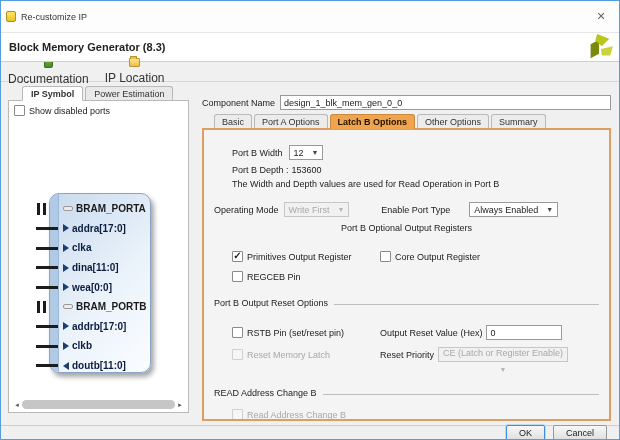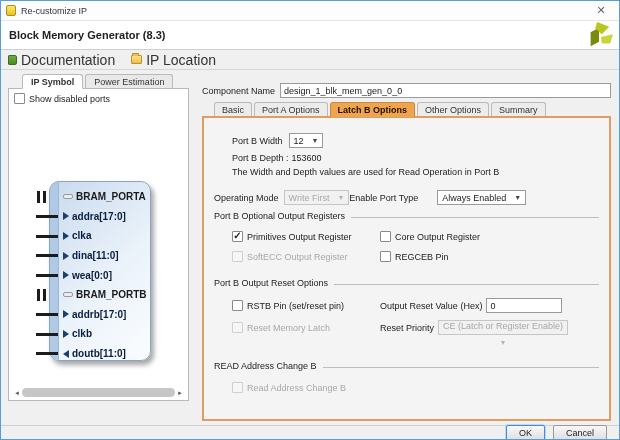--- a/index.html
+++ b/index.html
@@ -4,21 +4,21 @@
 <style>
   * { margin:0; padding:0; box-sizing:border-box; }
   html,body { background:#dcdcdc; font-family:"Liberation Sans", sans-serif; }
   .window {
     width:620px; height:440px; background:#f0f0f0;
     border:1px solid #559ede; position:relative; overflow:hidden;
     display:flex; flex-direction:column;
   }
   
   .titlebar {
-    height:20px; background:#fdfdfd; display:flex; align-items:center;
+    height:32px; background:#fdfdfd; display:flex; align-items:center;
     padding:4px 5px; border-bottom:1px solid #e6e6e6; flex:0 0 auto;
   }
   .title-icon {
     width:10px; height:11px; background:linear-gradient(#ffe66a,#e8c41f);
     border:1px solid #a98f1c; border-radius:2px; margin-right:5px; flex:0 0 auto;
   }
   .title-text { font-size:9px; color:#333; flex:1; }
   .close-btn {
     width:26px; height:16px; display:flex; align-items:center; justify-content:center;
     color:#666; font-size:11px; cursor:pointer;
@@ -28,21 +28,21 @@
     height:29px; background:#ffffff; border-bottom:1px solid #cfcfcf;
     display:flex; align-items:center; padding:0 8px; flex:0 0 auto; position:relative;
   }
   .header-title { font-size:11px; font-weight:bold; color:#222; }
   .logo { position:absolute; right:6px; top:1px; }
   
   .toolbar {
     height:20px; background:#f0f0f0; border-bottom:1px solid #d6d6d6;
     display:flex; align-items:center; padding:0 4px; gap:10px; flex:0 0 auto;
   }
-  .tool-btn { display:flex; align-items:center; gap:4px; font-size:14px; color:#333; padding:1px 3px; cursor:pointer; }
+  .tool-btn { display:flex; align-items:center; gap:4px; font-size:12px; color:#333; padding:1px 3px; cursor:pointer;flex-direction:column; }
   .icon-book { width:9px; height:10px; background:linear-gradient(#6fae3e,#4c8a28); border:1px solid #3c6e1f; border-radius:1px 2px 2px 1px; }
   .icon-folder { width:11px; height:9px; background:linear-gradient(#ffe08a,#eec04a); border:1px solid #b89334; border-radius:1px; position:relative; }
   .icon-folder::before { content:""; position:absolute; top:-3px; left:0; width:5px; height:2px; background:#eec04a; border:1px solid #b89334; border-bottom:none; border-radius:1px 1px 0 0; }
   
   .body { flex:1; display:flex; overflow:hidden; }
   
   .left-col { width:195px; flex:0 0 auto; display:flex; flex-direction:column; padding:4px 0 0 7px; }
   .ltabs { display:flex; margin-left:14px; position:relative; z-index:2; }
   .ltab { font-size:9px; padding:2px 8px 1px; border:1px solid #b9b9b9; border-bottom:none;
     border-radius:3px 3px 0 0; background:#e9e9e9; color:#333; margin-right:2px; cursor:pointer; }
@@ -250,55 +250,51 @@
         <div class="frow indent" style="margin-top:4px;">
           <span>The Width and Depth values are used for Read Operation in Port B</span>
         </div>
 
         <div class="frow" style="margin-top:13px;">
           <span>Operating Mode</span>
           <span class="combo disabled" style="margin-left:5px;">
             <span>Write First</span>
             <span class="arrow">▼</span>
           </span>
-          <span style="margin-left:0;">Enable Port Type</span>
+          <span style="margin-left:32px;">Enable Port Type</span>
           <span class="combo" style="margin-left:19px;">
             <span>Always Enabled</span>
             <span class="arrow">▼</span>
           </span>
         </div>
 
-        <div class="sec-head" style="margin-top:6px;">
+        <div class="sec-head" style="margin-top:6px;flex-direction:column;">
           <span class="sec-title">Port B Optional Output Registers</span>
           <span class="sec-line"></span>
         </div>
         <div class="grid2 indent" style="margin-top:10px;">
           <span class="cbrow">
             <span class="cb checked"></span>
             <span>Primitives Output Register</span>
           </span>
           <span class="cbrow">
             <span class="cb"></span>
             <span>Core Output Register</span>
           </span>
-          <span class="cbrow disabled">
-            <span class="cb disabled"></span>
-            <span>SoftECC Output Register</span>
-          </span>
           <span class="cbrow">
             <span class="cb"></span>
             <span>REGCEB Pin</span>
           </span>
         </div>
 
         <div class="sec-head" style="margin-top:16px;">
           <span class="sec-title">Port B Output Reset Options</span>
           <span class="sec-line"></span>
         </div>
-        <div class="grid2 indent" style="margin-top:10px; row-gap:7px;">
+        <div class="grid2 indent" style="margin-top:17px; row-gap:7px;">
           <span class="cbrow">
             <span class="cb"></span>
             <span>RSTB Pin (set/reset pin)</span>
           </span>
           <span class="frow">
             <span>Output Reset Value (Hex)</span>
             <input class="tfield" type="text" style="width: 76px; margin-left: 4px;" value="0">
           </span>
           <span class="cbrow disabled">
             <span class="cb disabled"></span>

